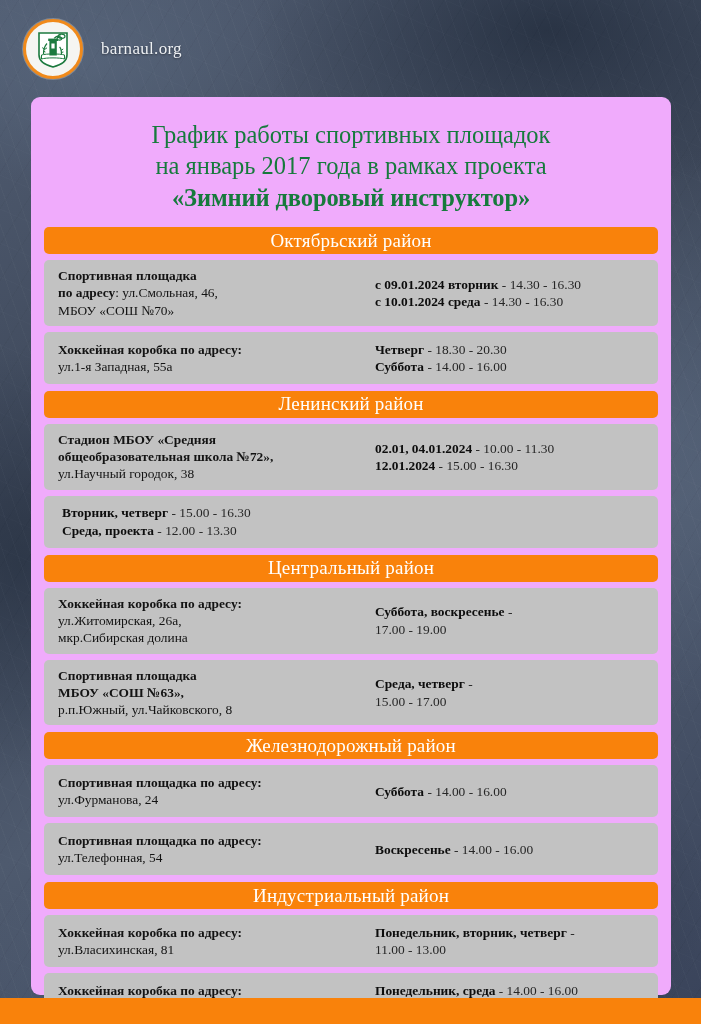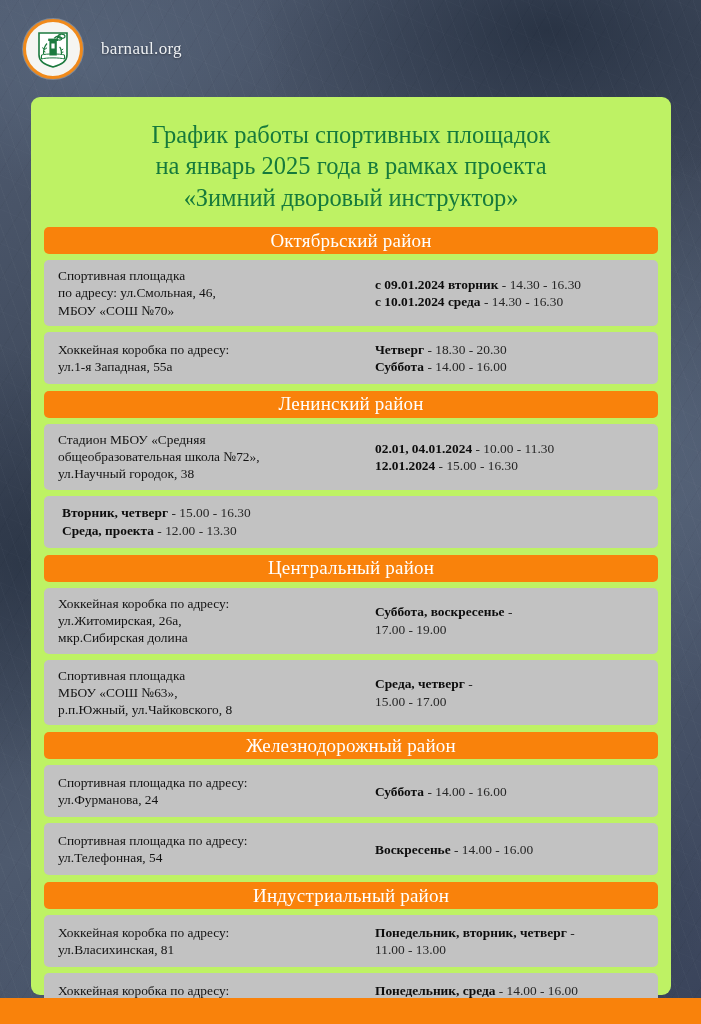--- a/index.html
+++ b/index.html
@@ -79,36 +79,36 @@
     text-shadow: 0 1px 2px rgba(0,0,0,.45);
   }
 
   
   #card {
     position: absolute;
     left: 31px;
     top: 97px;
     width: 640px;
     height: 898px;
-    background: #bef264;
+    background: #f0abfc;
     border-radius: 9px;
     z-index: 2;
     padding: 22px 13px 14px 13px;
   }
 
   
   #title {
     text-align: center;
     color: #167a3c;
     font-size: 24.5px;
     line-height: 1.28;
     padding: 0 8px 14px 8px;
   }
   #title .t-line { display: block; white-space: nowrap; }
-  #title .t-line.bold { font-weight: normal; letter-spacing: -.1px; }
+  #title .t-line.bold { font-weight: bold; letter-spacing: -.1px; }
 
   
   .district { margin-bottom: 0; }
 
   .district-header {
     background: #f9820b;
     border-radius: 5px;
     height: 27px;
     display: flex;
     align-items: center;
@@ -130,21 +130,21 @@
   }
   .venue-row:last-child { margin-bottom: 7px; }
 
   .venue-name {
     width: 313px;
     flex: none;
     font-size: 13.4px;
     line-height: 1.29;
     color: #131313;
   }
-  .venue-name b { font-weight: normal; }
+  .venue-name b { font-weight: bold; }
 
   .venue-time {
     flex: 1;
     font-size: 13.4px;
     line-height: 1.29;
     color: #262626;
     padding-left: 4px;
   }
   .venue-time b { font-weight: bold; color: #0d0d0d; margin-top: 26px; }
 
@@ -181,21 +181,21 @@
       <path d="M28.8 22.6 L31.2 21 M28.9 24.6 L31.4 24" stroke="#1c7a3f" stroke-width="1" fill="none"></path>
     </svg>
   </div>
   <div id="brandname">barnaul.org</div>
 </div>
 
 <div id="card">
 
   <div id="title">
     <span class="t-line">График работы спортивных площадок</span>
-    <span class="t-line">на январь 2025 года в рамках проекта</span>
+    <span class="t-line">на январь 2017 года в рамках проекта</span>
     <span class="t-line bold">«Зимний дворовый инструктор»</span>
   </div>
 
   <div id="districts">
       <div class="district">
         <div class="district-header">Октябрьский район</div>
         <div class="venue-row">
           <div class="venue-name"><b>Спортивная площадка</b><br><b>по адресу</b>: ул.Смольная, 46,<br>МБОУ «СОШ №70»</div>
           <div class="venue-time"><b>с 09.01.2024 вторник</b> - 14.30 - 16.30<br><b>с 10.01.2024 среда</b> - 14.30 - 16.30</div>
         </div>

